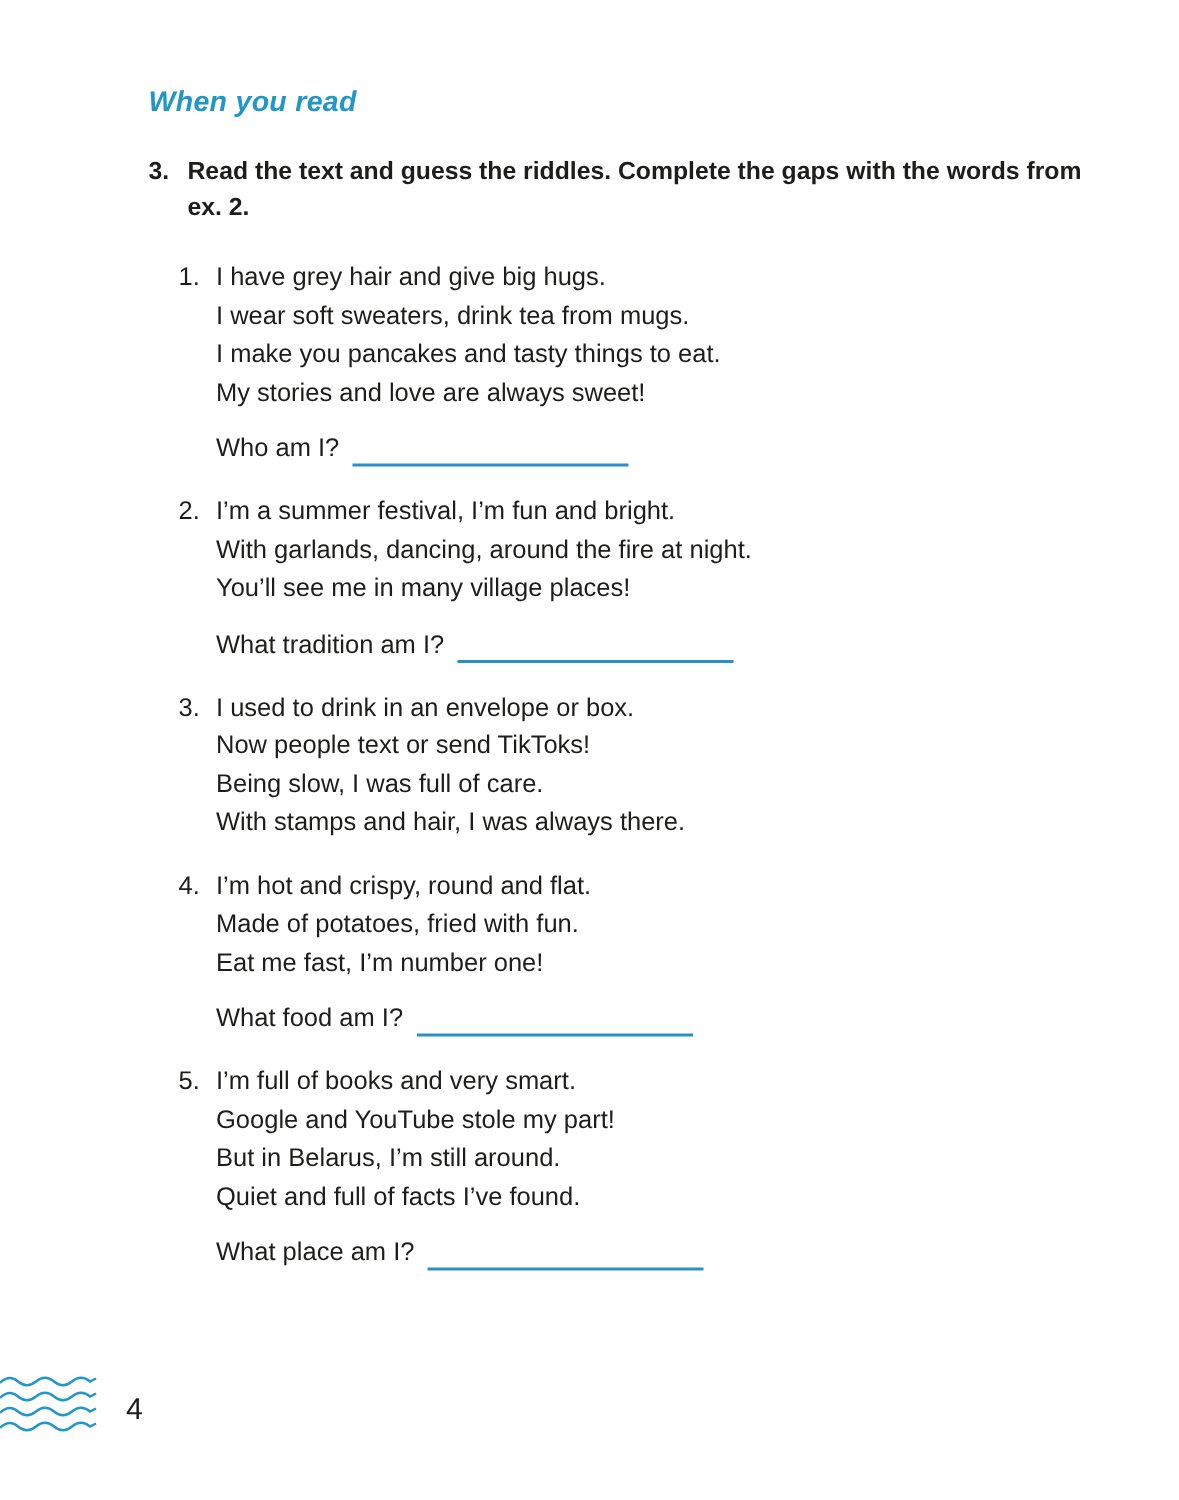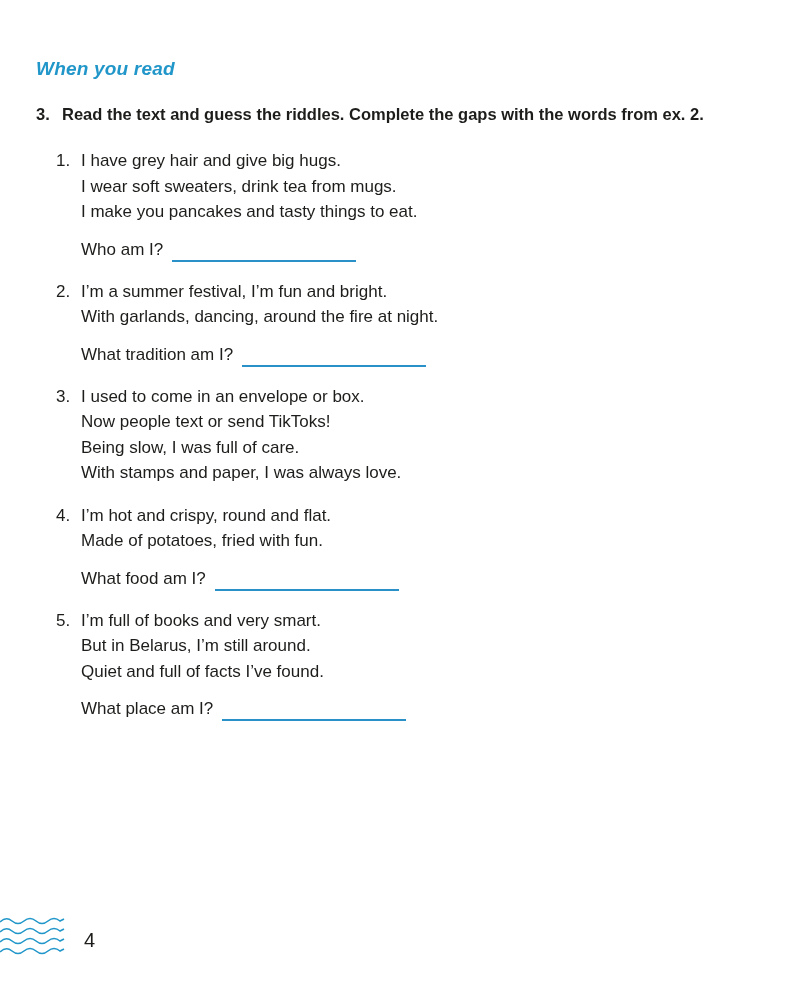--- a/index.html
+++ b/index.html
@@ -9,21 +9,21 @@
     color: #1d1d1b;
   }
   .page {
     position: relative;
     width: 786px;
     height: 1000px;
     background: #ffffff;
     overflow: hidden;
   }
   .content {
-    padding: 58px 56px 0 36px;
+    padding: 58px 56px 0 99px;
   }
   .section-header {
     color: #2196c9;
     font-style: italic;
     font-weight: bold;
     font-size: 19px;
     margin-bottom: 22px;
     letter-spacing: 0.2px;
   }
   .exercise {
@@ -88,73 +88,77 @@
 
     <div class="riddles">
 
       <div class="riddle">
         <div class="riddle-body">
           <span class="riddle-num">1.</span>
           <div class="riddle-lines">
             <div>I have grey hair and give big hugs.</div>
             <div>I wear soft sweaters, drink tea from mugs.</div>
             <div>I make you pancakes and tasty things to eat.</div>
+            <div>My stories and love are always sweet!</div>
           </div>
         </div>
         <div class="riddle-question">
           <span>Who am I?</span>
           <span class="blank"></span>
         </div>
       </div>
 
       <div class="riddle">
         <div class="riddle-body">
           <span class="riddle-num">2.</span>
           <div class="riddle-lines">
             <div>I’m a summer festival, I’m fun and bright.</div>
             <div>With garlands, dancing, around the fire at night.</div>
+            <div>You’ll see me in many village places!</div>
           </div>
         </div>
         <div class="riddle-question">
           <span>What tradition am I?</span>
           <span class="blank"></span>
         </div>
       </div>
 
       <div class="riddle">
         <div class="riddle-body">
           <span class="riddle-num">3.</span>
           <div class="riddle-lines">
-            <div>I used to come in an envelope or box.</div>
+            <div>I used to drink in an envelope or box.</div>
             <div>Now people text or send TikToks!</div>
             <div>Being slow, I was full of care.</div>
-            <div>With stamps and paper, I was always love.</div>
+            <div>With stamps and hair, I was always there.</div>
           </div>
         </div>
       </div>
 
       <div class="riddle">
         <div class="riddle-body">
           <span class="riddle-num">4.</span>
           <div class="riddle-lines">
             <div>I’m hot and crispy, round and flat.</div>
             <div>Made of potatoes, fried with fun.</div>
+            <div>Eat me fast, I’m number one!</div>
           </div>
         </div>
         <div class="riddle-question">
           <span>What food am I?</span>
           <span class="blank"></span>
         </div>
       </div>
 
       <div class="riddle">
         <div class="riddle-body">
           <span class="riddle-num">5.</span>
           <div class="riddle-lines">
             <div>I’m full of books and very smart.</div>
+            <div>Google and YouTube stole my part!</div>
             <div>But in Belarus, I’m still around.</div>
             <div>Quiet and full of facts I’ve found.</div>
           </div>
         </div>
         <div class="riddle-question">
           <span>What place am I?</span>
           <span class="blank"></span>
         </div>
       </div>
 

